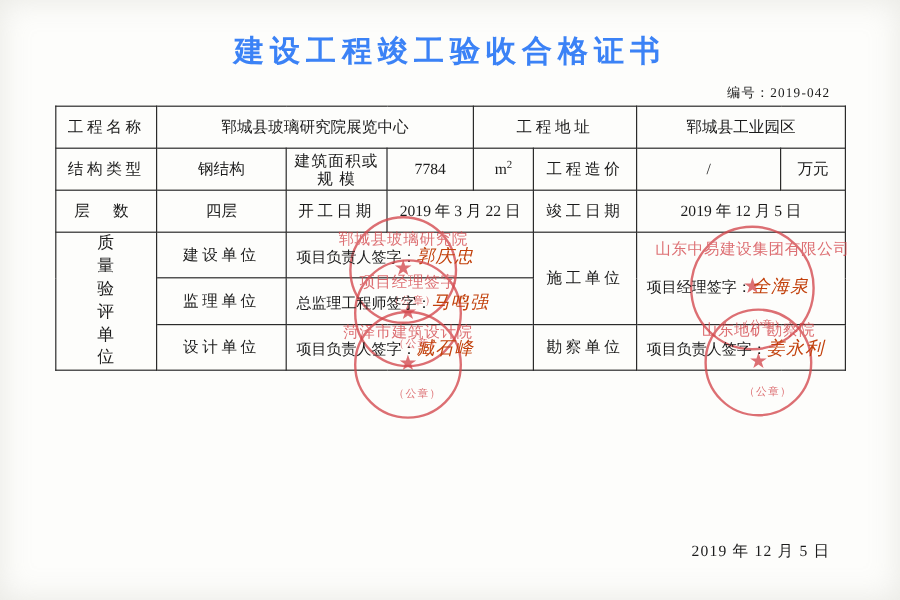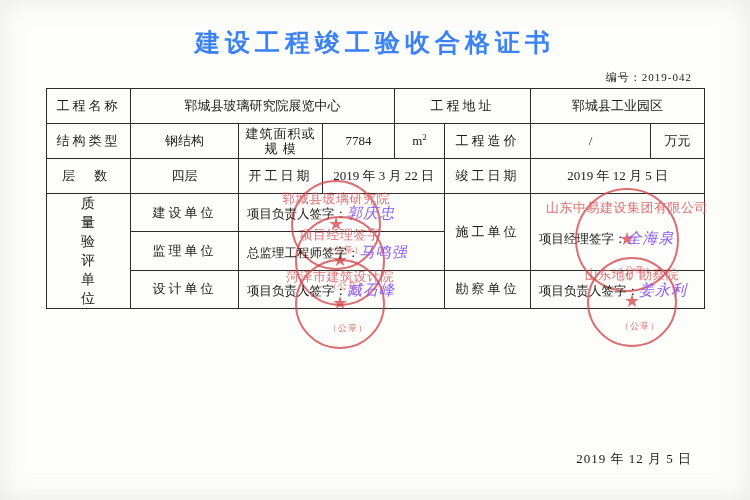--- a/index.html
+++ b/index.html
@@ -95,21 +95,21 @@
   .sig-line {
     font-size: 12.5px;
     position: absolute;
     bottom: 8px;
     left: 8px;
     white-space: nowrap;
   }
   .sig-name {
     font-family: "Liberation Serif", "DejaVu Serif", serif;
     font-style: italic;
-    color: #8b5cf6;
+    color: #c2410c;
     font-size: 15px;
     letter-spacing: 1px;
   }
   
   .stamp {
     position: absolute;
     border-radius: 50%;
     border: 2.2px solid #d4484d;
     color: #d4484d;
     opacity: .78;

